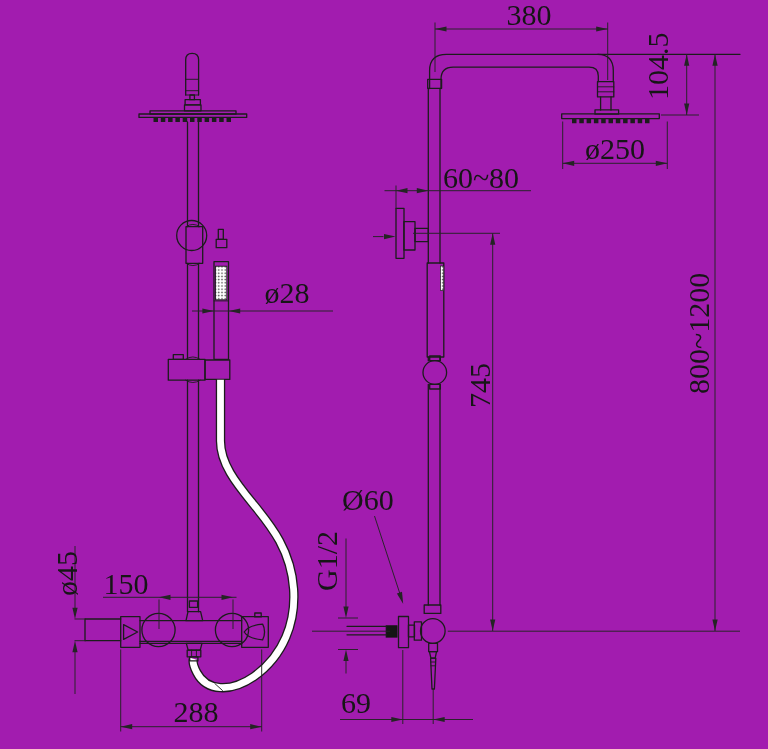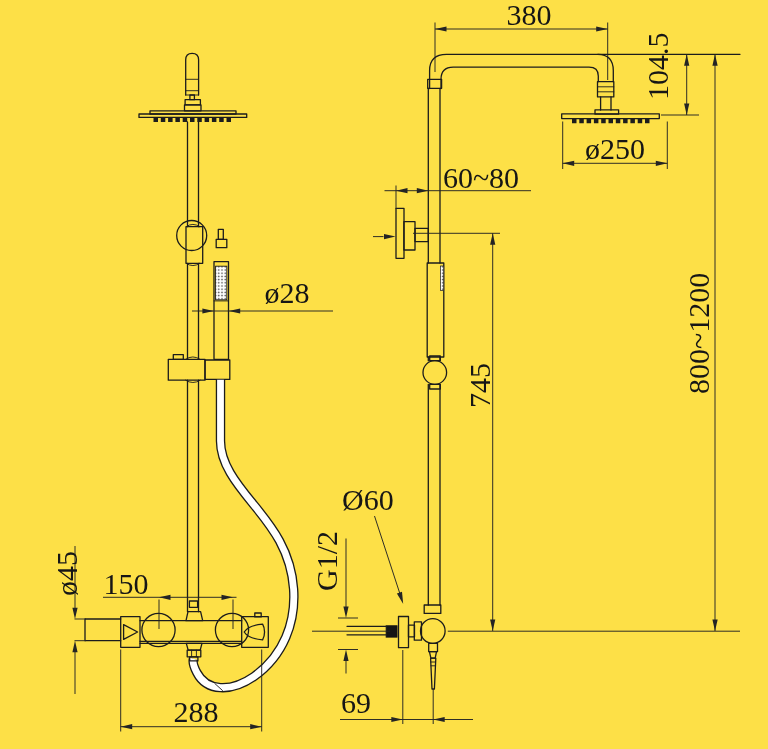--- a/index.html
+++ b/index.html
@@ -1,16 +1,16 @@
 <!DOCTYPE html>
 <html><head>
 <meta charset="utf-8">
 <style>
   html,body{margin:0;padding:0;background:#ffffff;}
-  .stage{position:relative;width:768px;height:749px;background:#fde047;overflow:hidden;
+  .stage{position:relative;width:768px;height:749px;background:#a21caf;overflow:hidden;
          font-family:"Liberation Serif","DejaVu Serif",serif;}
   svg{display:block}
   .p  {fill:none;stroke:#1c1c1c;stroke-width:1.3;stroke-linejoin:round;stroke-linecap:round}
   .pt {fill:none;stroke:#1c1c1c;stroke-width:0.9;stroke-linejoin:round;stroke-linecap:round}
   .d  {fill:none;stroke:#242424;stroke-width:0.95;stroke-linecap:butt}
   .ah {fill:#242424;stroke:none}
   .blk{fill:#151515;stroke:#151515}
   .noz{fill:none;stroke:#1c1c1c;stroke-width:4.2;stroke-dasharray:4.5 2.8}
   .hoseO{fill:none;stroke:#1c1c1c;stroke-width:9.4}
   .hoseI{fill:none;stroke:#ffffff;stroke-width:6.8}

